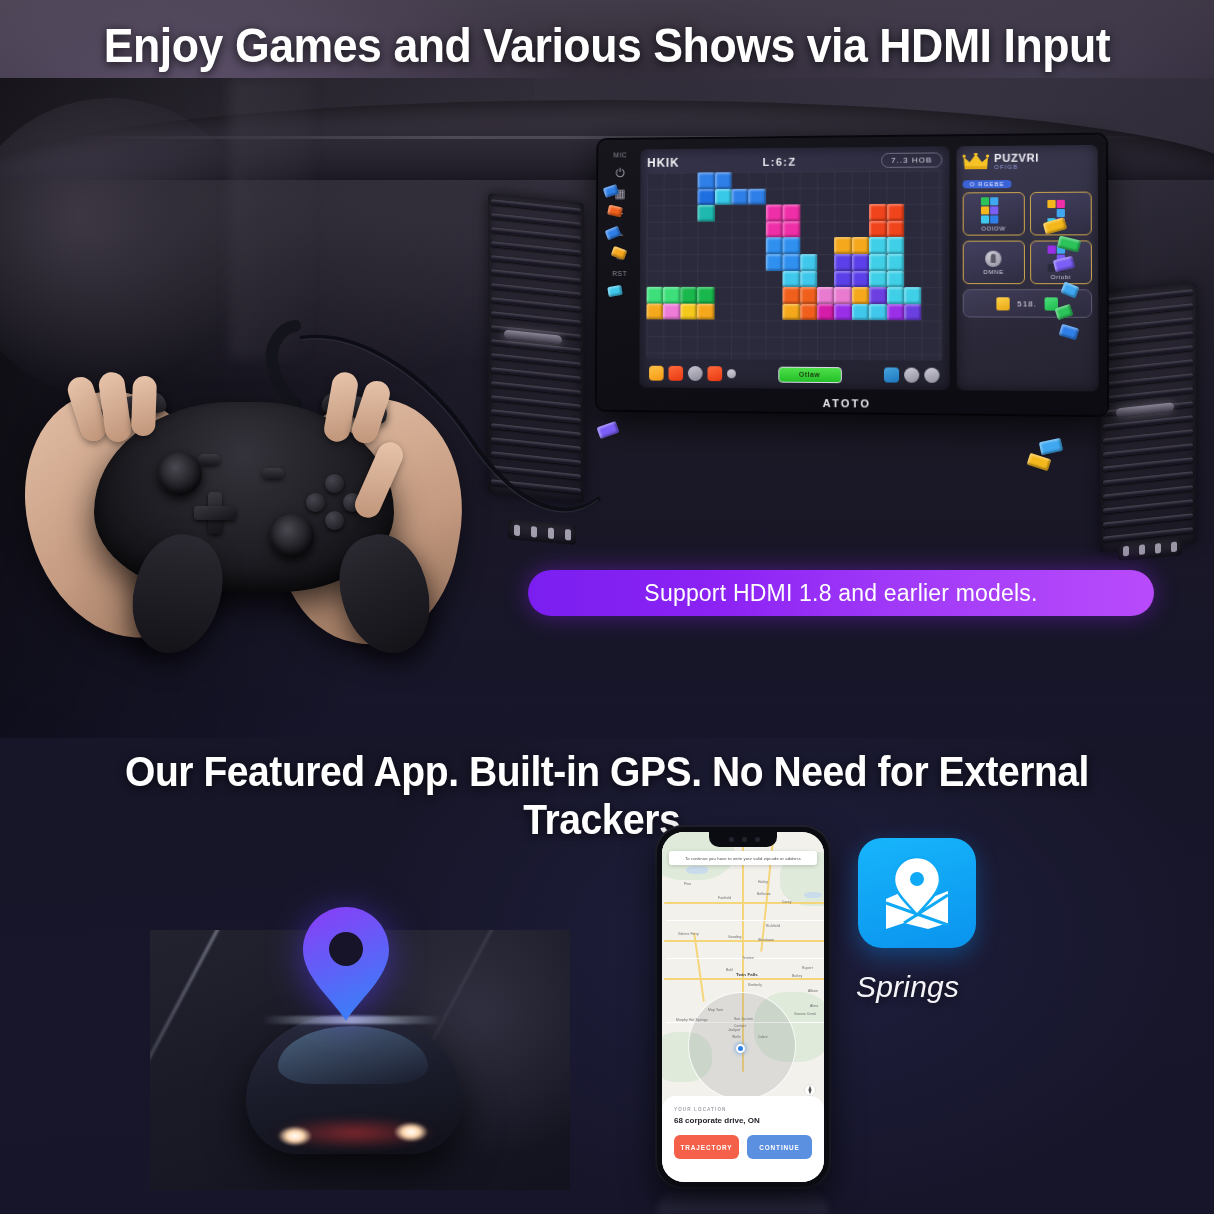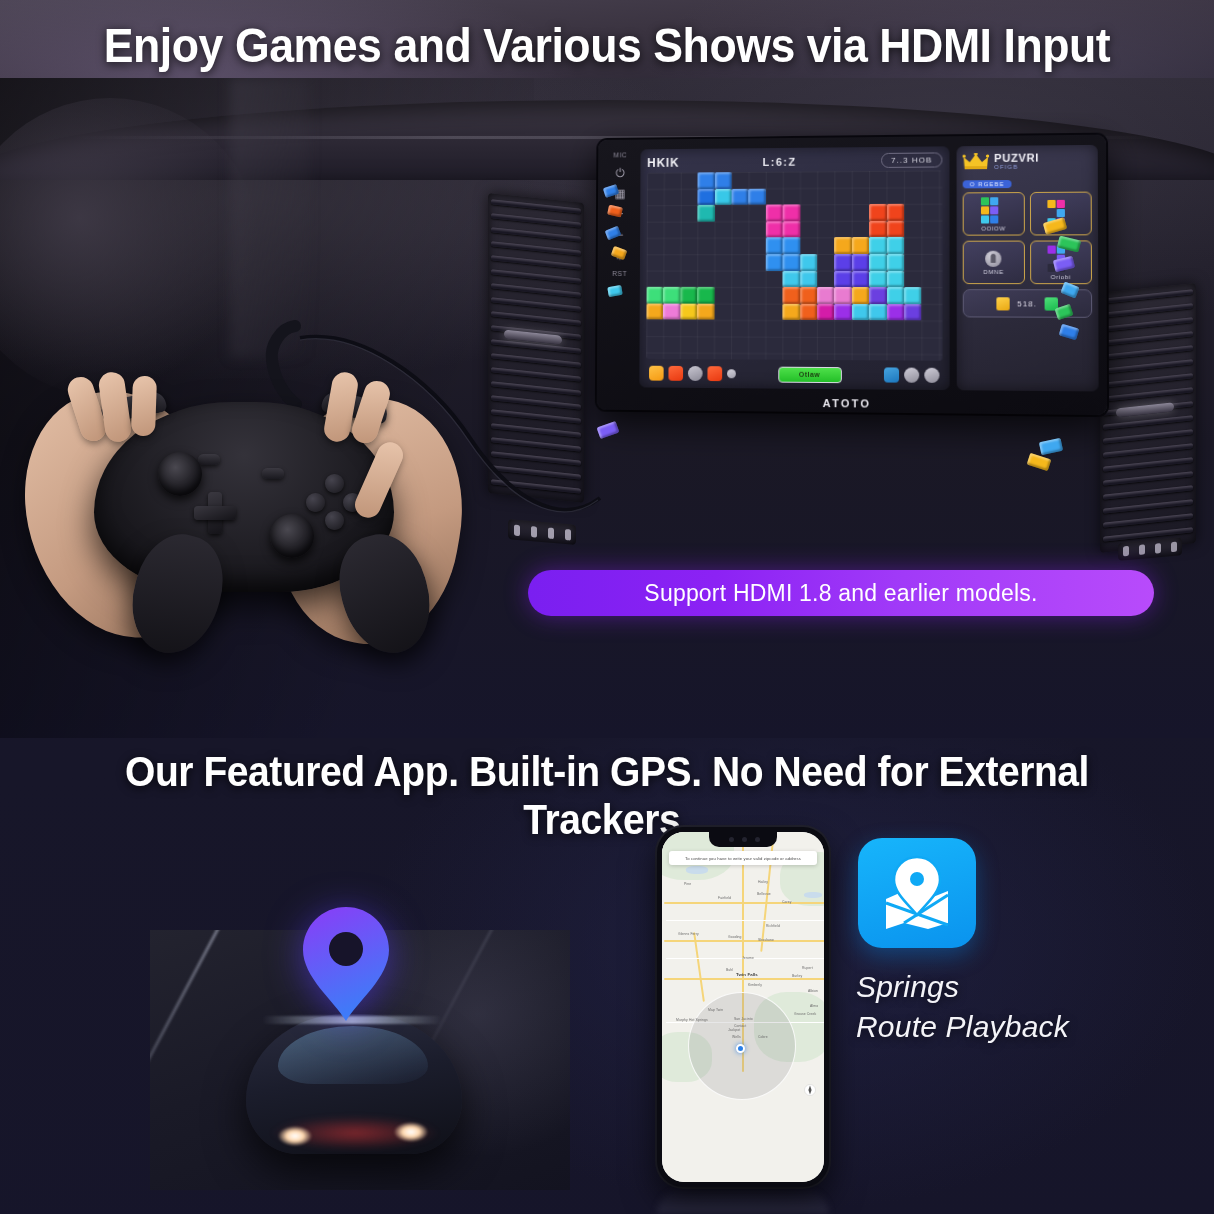--- a/index.html
+++ b/index.html
@@ -659,32 +659,39 @@
       <svg class="compass" viewBox="0 0 12 12">
         <circle cx="6" cy="6" r="5.5" fill="#fff" stroke="#cfcfcf" stroke-width=".5"></circle>
         <path d="M6 1.5 L7.6 6 L6 10.5 L4.4 6 Z" fill="#555"></path>
       </svg>
     </div>
 
     <div class="toast">
       <span>To continue you have to write your valid zipcode or address</span>
     </div>
 
+    <div class="sheet">
+      <div class="cap">YOUR LOCATION</div>
+      <div class="addr">68 corporate drive, ON</div>
+      <div class="btns">
+        <div class="btn btn-traj">TRAJECTORY</div>
+        <div class="btn btn-cont">CONTINUE</div>
+      </div>
+    </div>
   </div>
 </div>
 <div class="phone-reflect"></div>
 
 <div class="appicon">
   <svg viewBox="0 0 82 76">
     <path d="M10 44 L28 36 L28 68 L10 74 Z" fill="#ffffff"></path>
     <path d="M28 36 L52 44 L52 74 L28 68 Z" fill="#ffffff"></path>
     <path d="M52 44 L72 36 L72 68 L52 74 Z" fill="#ffffff"></path>
     <path d="M10 48 L72 70" stroke="#0fa9f5" stroke-width="3" fill="none"></path>
     <path d="M28 68 L72 40" stroke="#0fa9f5" stroke-width="3" fill="none"></path>
     <path d="M41 2 C 28 2, 18 12, 18 25 C 18 38, 33 50, 41 60 C 49 50, 64 38, 64 25 C 64 12, 54 2, 41 2 Z" fill="#ffffff" stroke="#0fa9f5" stroke-width="2.5"></path>
     <circle cx="41" cy="24" r="7" fill="#0fa9f5"></circle>
   </svg>
 </div>
 
 <div class="features">
   <div class="feature">Springs</div>
-  <div class="feature">Route Playback</div>
 </div>
 
 </body></html>

